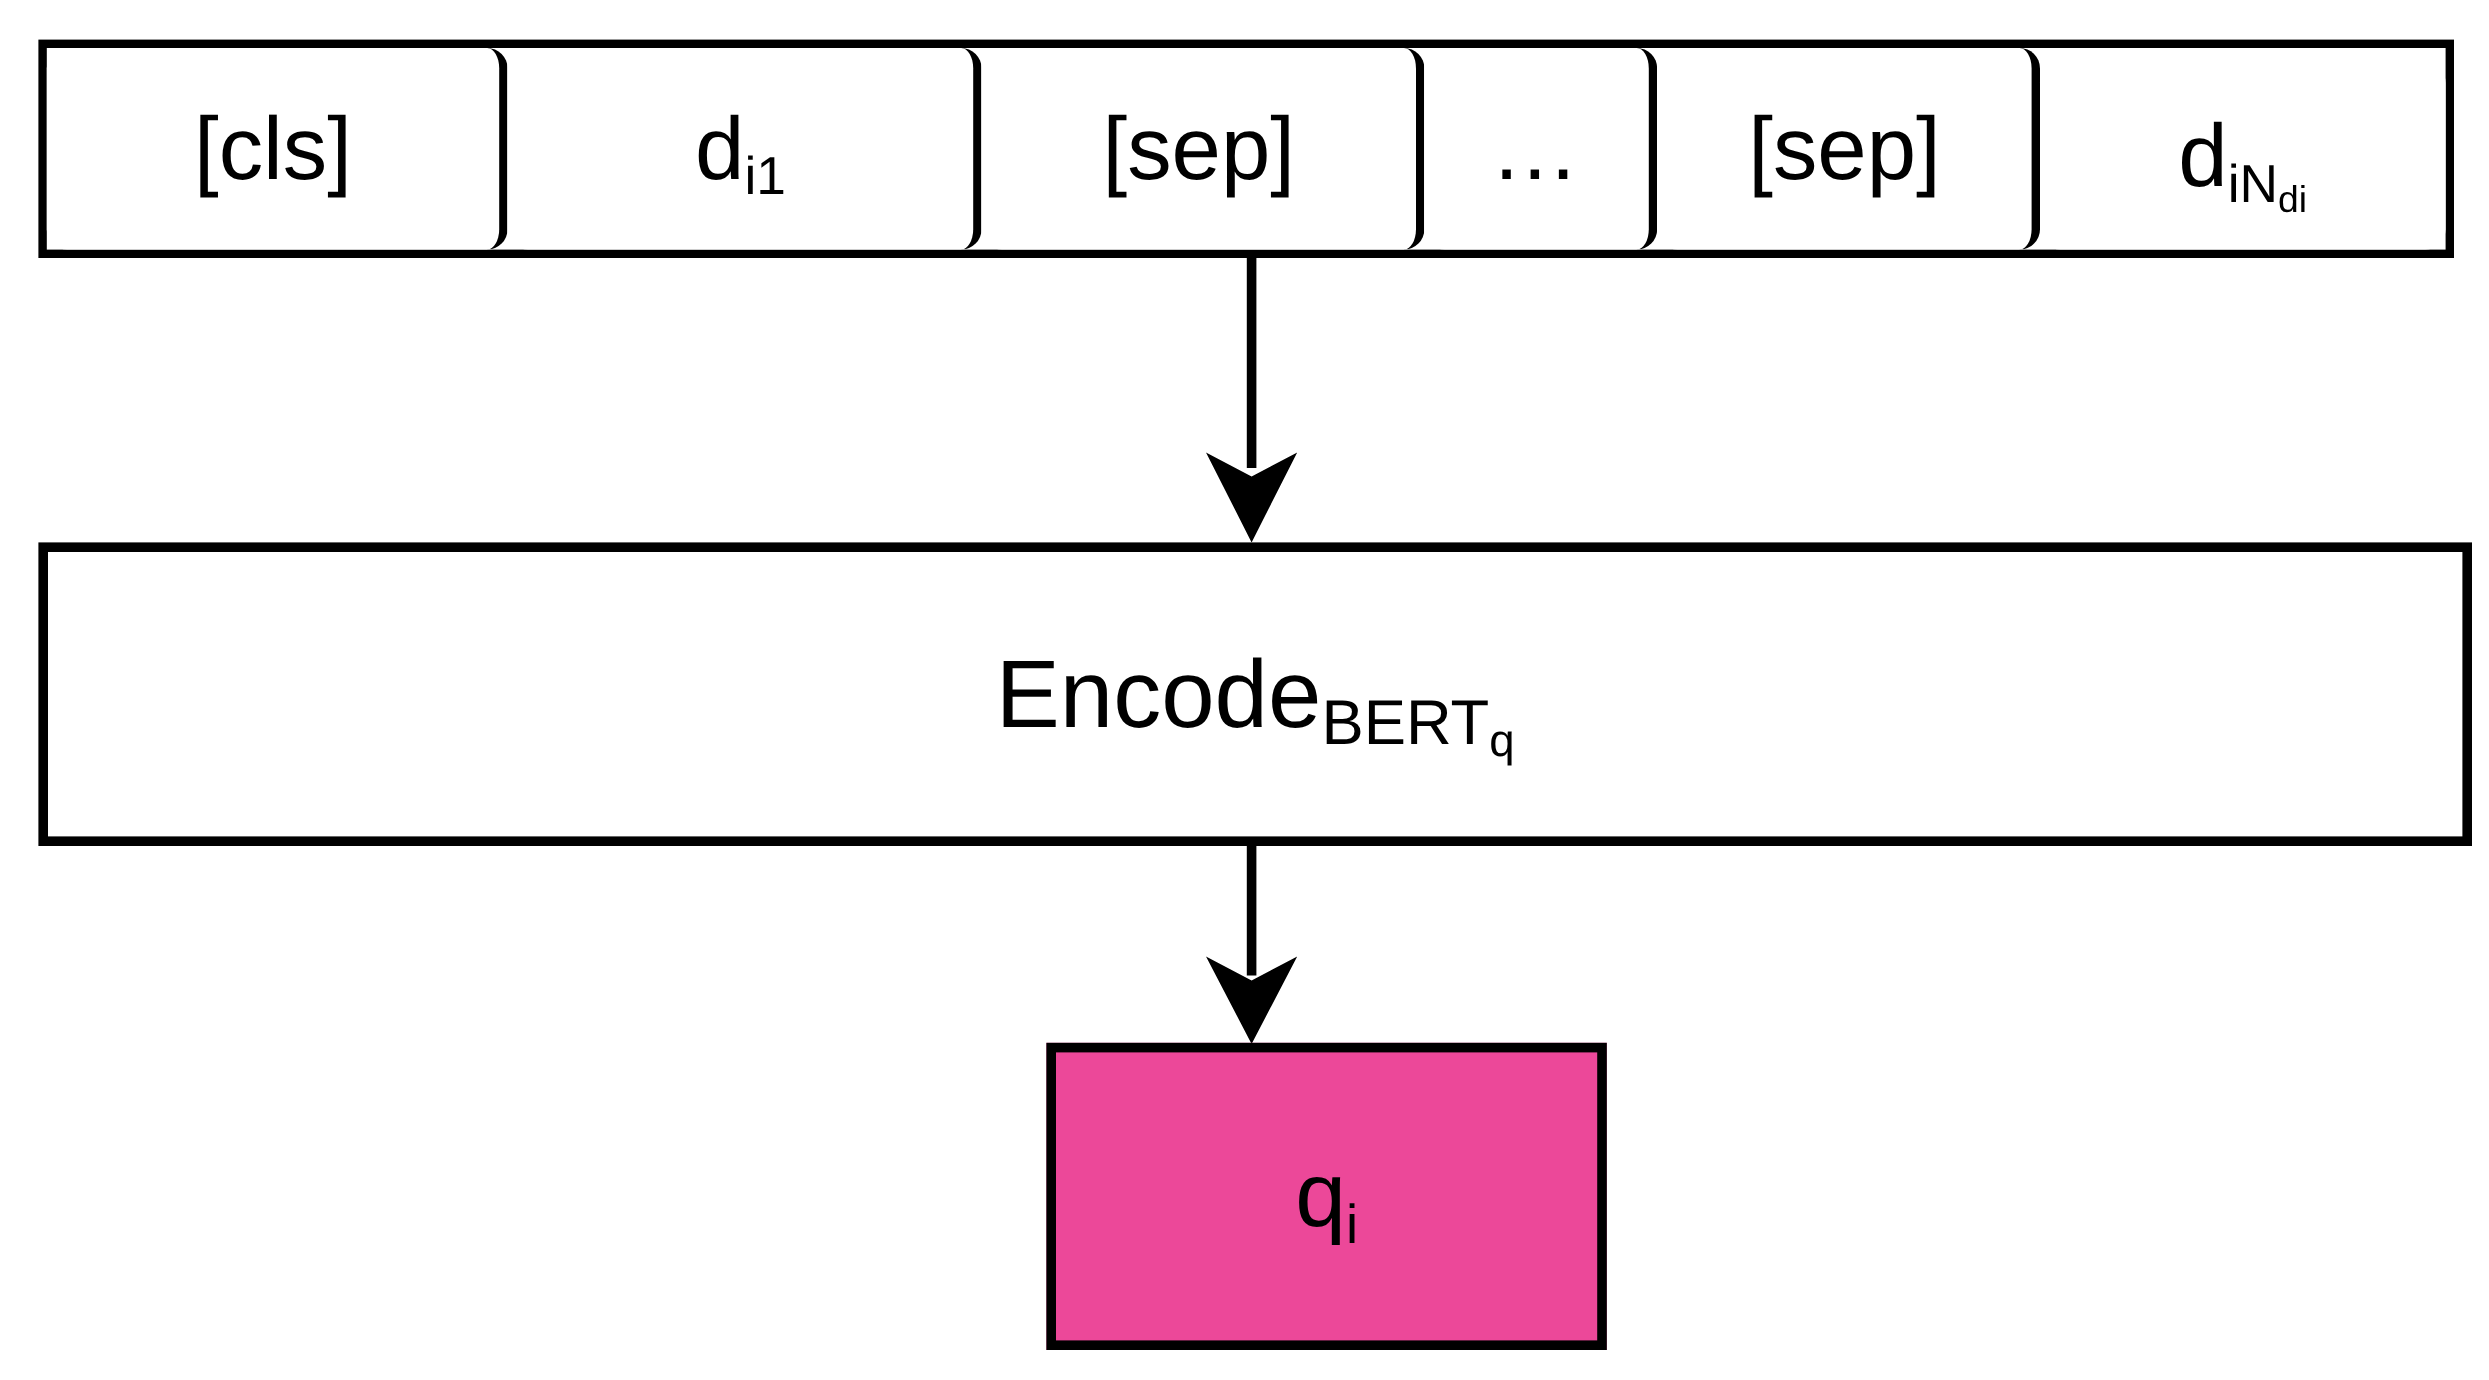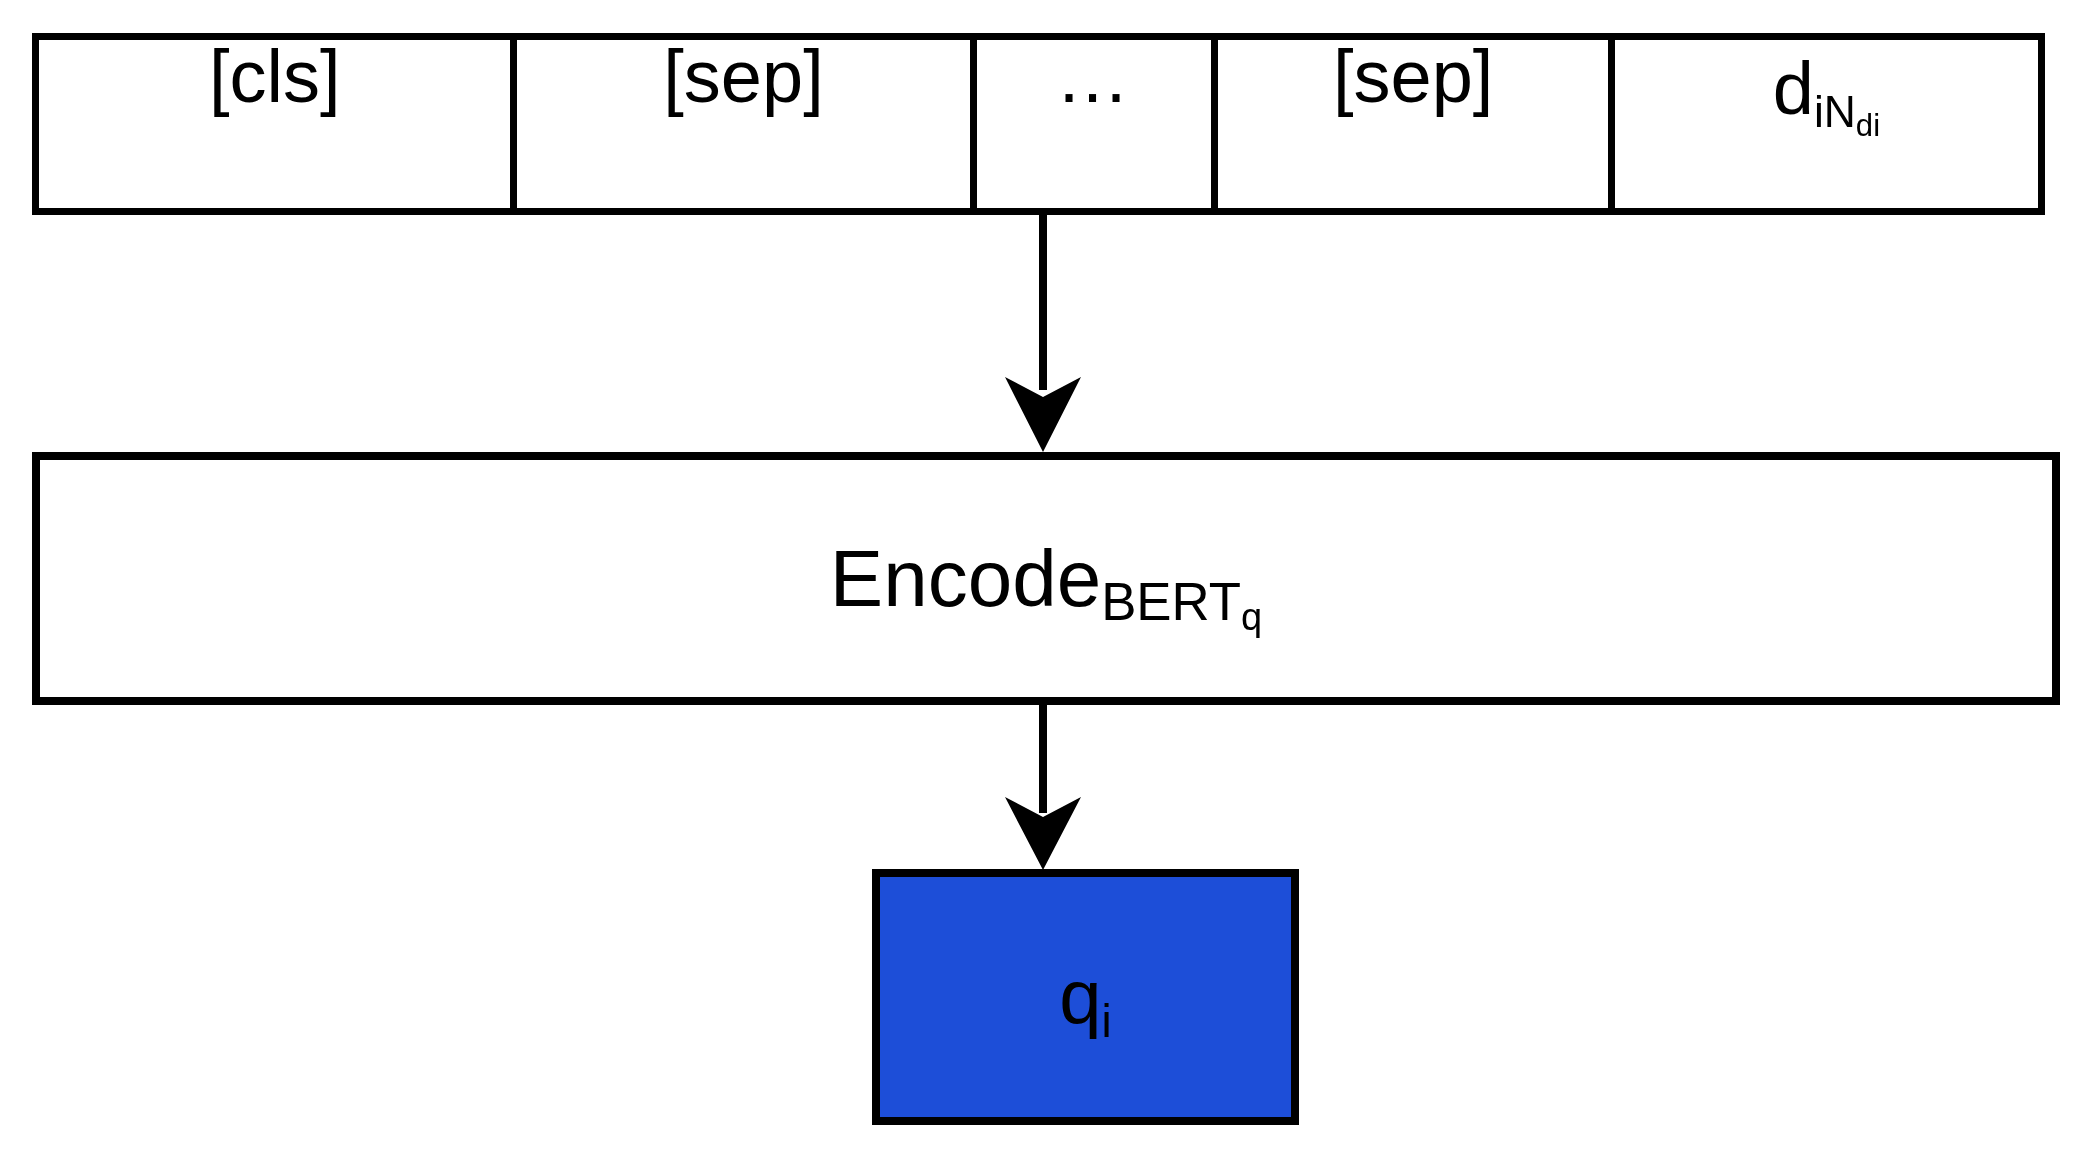--- a/index.html
+++ b/index.html
@@ -25,25 +25,26 @@
     width: 2013px;
     height: 182px;
     box-sizing: border-box;
     border: 7px solid #000;
     display: flex;
     background: #fff;
   }
   .token-cell {
     box-sizing: border-box;
     display: flex;
-    align-items: flex-start;
+    align-items: center;
     justify-content: center;
     border-right: 7px solid #000;
     background: #fff;
     overflow: hidden;
+    border-radius: 17px;
   }
   .token-cell:last-child { border-right: none; }
 
   
   .w-cls   { flex: 293 0 0; }
   .w-d1    { flex: 302 0 0; }
   .w-sep1  { flex: 281 0 0; }
   .w-d2    { flex: 204 0 0; }
   .w-dots  { flex: 146 0 0; }
   .w-sep2  { flex: 242 0 0; }
@@ -101,25 +102,25 @@
   .encode-text sub sub {
     font-size: 0.72em;
     top: 0.26em;
   }
 
   
   .out-box {
     position: absolute;
     left: 872px;
     top: 869px;
-    width: 427px;
+    width: 467px;
     height: 256px;
     box-sizing: border-box;
     border: 8px solid #000;
-    background: #1d4ed8;
+    background: #ec4899;
     display: flex;
     align-items: center;
     justify-content: center;
   }
   .out-text {
     font-size: 76px;
     line-height: 1;
     white-space: nowrap;
   }
   .out-text sub {
@@ -140,20 +141,23 @@
 <body>
 
 <div id="stage">
 
   <div class="token-row">
 
     <div class="token-cell w-cls">
       <span class="math">[cls]</span>
     </div>
 
+    <div class="token-cell w-d1">
+      <span class="math"><span>d</span><sub>i1</sub></span>
+    </div>
 
     <div class="token-cell w-sep1">
       <span class="math">[sep]</span>
     </div>
 
 
     <div class="token-cell w-dots">
       <span class="dots">...</span>
     </div>
 

